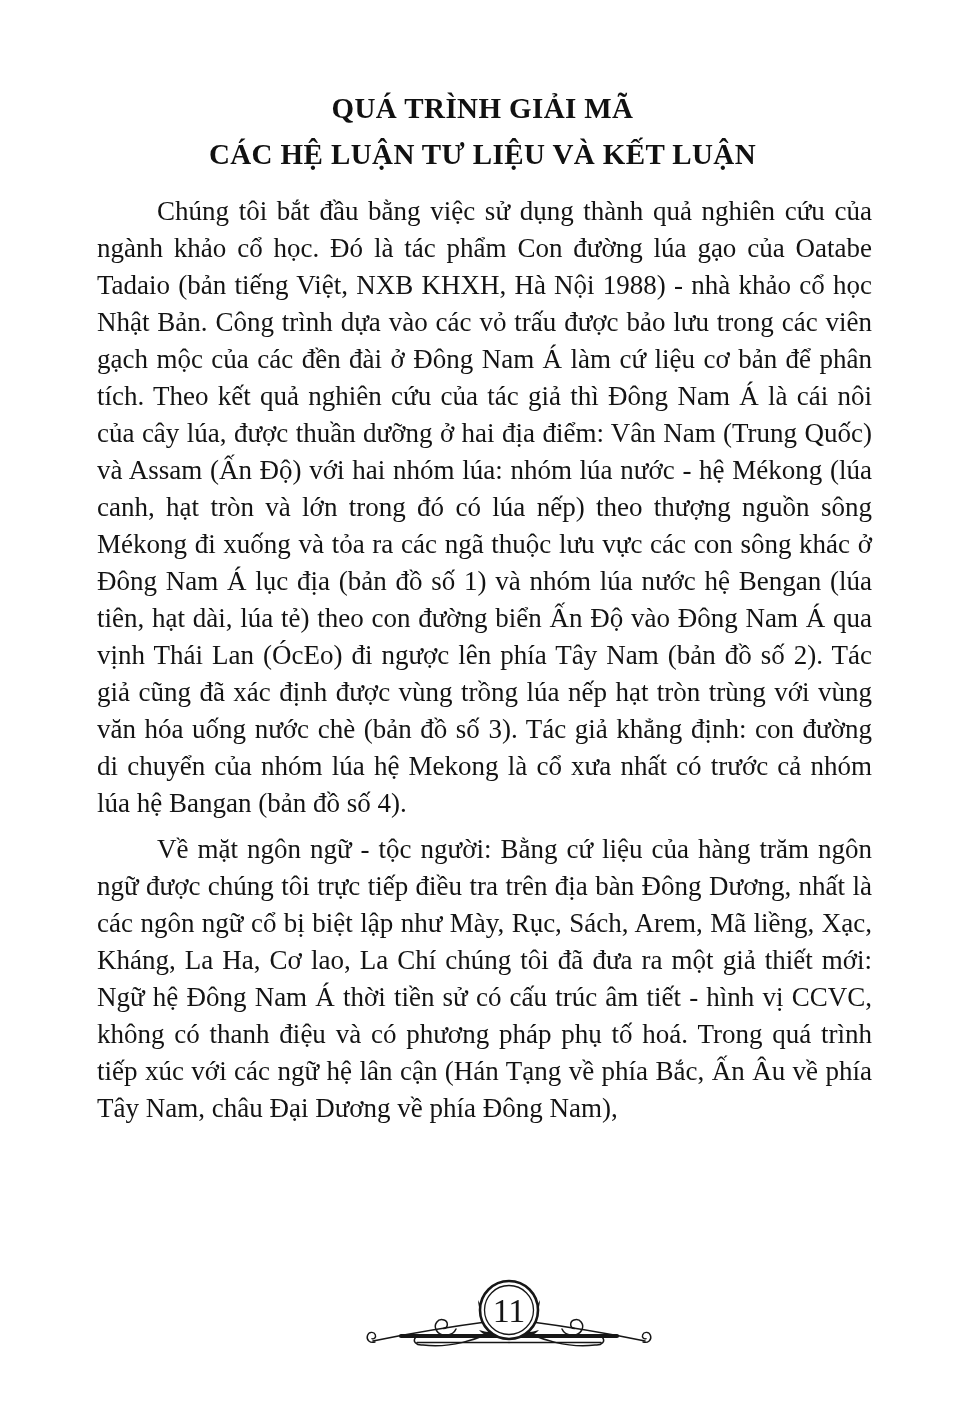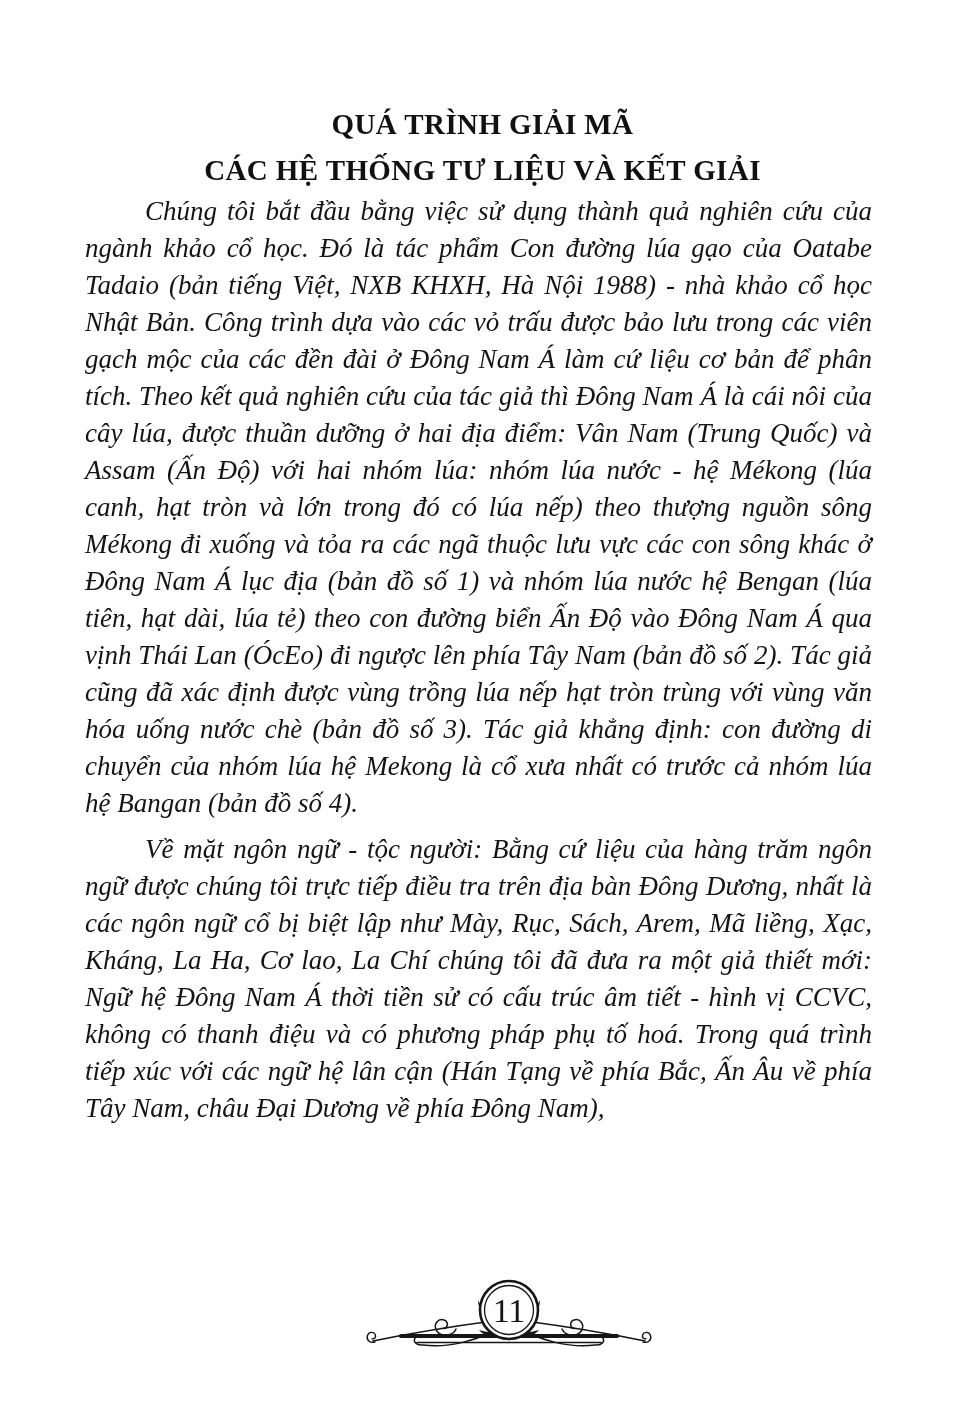--- a/index.html
+++ b/index.html
@@ -14,21 +14,21 @@
     background: #ffffff;
     color: #141414;
     font-family: "Liberation Serif", "DejaVu Serif", serif;
     overflow: hidden;
   }
   .title {
     position: absolute;
     top: 84px;
     left: 0;
     right: 0;
-    margin: 17px;
+    margin: 1px;
     text-align: center;
     font-size: 29px;
     line-height: 46px;
     font-weight: 700;
     letter-spacing: 0.4px;
     color: #111111;
   }
   .title .title-line {
     display: block;
   }
@@ -36,23 +36,22 @@
     position: absolute;
     top: 193px;
     left: 85px;
     width: 787px;
     font-size: 27px;
     line-height: 37px;
     text-align: justify;
     color: #141414;
   }
   .body-text p {
-    margin: 0 0 9px 0;
+    margin: 0 0 9px 12px;
     text-indent: 60px;
-    font-style: italic;
   }
   .footer-ornament {
     position: absolute;
     top: 1266px;
     left: 0;
     width: 100%;
     display: flex;
     justify-content: center;
     padding-left: 26px;
   }
@@ -61,21 +60,21 @@
     fill: #161616;
   }
 </style>
 </head>
 <body>
 
 <div class="page">
 
   <h1 class="title">
     <span class="title-line">QUÁ TRÌNH GIẢI MÃ</span>
-    <span class="title-line">CÁC HỆ THỐNG TƯ LIỆU VÀ KẾT GIẢI</span>
+    <span class="title-line">CÁC HỆ LUẬN TƯ LIỆU VÀ KẾT LUẬN</span>
   </h1>
 
   <div class="body-text">
     <p>Chúng tôi bắt đầu bằng việc sử dụng thành quả nghiên cứu của ngành khảo cổ học. Đó là tác phẩm Con đường lúa gạo của Oatabe Tadaio (bản tiếng Việt, NXB KHXH, Hà Nội 1988) - nhà khảo cổ học Nhật Bản. Công trình dựa vào các vỏ trấu được bảo lưu trong các viên gạch mộc của các đền đài ở Đông Nam Á làm cứ liệu cơ bản để phân tích. Theo kết quả nghiên cứu của tác giả thì Đông Nam Á là cái nôi của cây lúa, được thuần dưỡng ở hai địa điểm: Vân Nam (Trung Quốc) và Assam (Ấn Độ) với hai nhóm lúa: nhóm lúa nước - hệ Mékong (lúa canh, hạt tròn và lớn trong đó có lúa nếp) theo thượng nguồn sông Mékong đi xuống và tỏa ra các ngã thuộc lưu vực các con sông khác ở Đông Nam Á lục địa (bản đồ số 1) và nhóm lúa nước hệ Bengan (lúa tiên, hạt dài, lúa tẻ) theo con đường biển Ấn Độ vào Đông Nam Á qua vịnh Thái Lan (ÓcEo) đi ngược lên phía Tây Nam (bản đồ số 2). Tác giả cũng đã xác định được vùng trồng lúa nếp hạt tròn trùng với vùng văn hóa uống nước chè (bản đồ số 3). Tác giả khẳng định: con đường di chuyển của nhóm lúa hệ Mekong là cổ xưa nhất có trước cả nhóm lúa hệ Bangan (bản đồ số 4).</p>
     <p>Về mặt ngôn ngữ - tộc người: Bằng cứ liệu của hàng trăm ngôn ngữ được chúng tôi trực tiếp điều tra trên địa bàn Đông Dương, nhất là các ngôn ngữ cổ bị biệt lập như Mày, Rục, Sách, Arem, Mã liềng, Xạc, Kháng, La Ha, Cơ lao, La Chí chúng tôi đã đưa ra một giả thiết mới: Ngữ hệ Đông Nam Á thời tiền sử có cấu trúc âm tiết - hình vị CCVC, không có thanh điệu và có phương pháp phụ tố hoá. Trong quá trình tiếp xúc với các ngữ hệ lân cận (Hán Tạng về phía Bắc, Ấn Âu về phía Tây Nam, châu Đại Dương về phía Đông Nam),</p>
   </div>
 
   <div class="footer-ornament">
     <svg width="300" height="96" viewBox="0 0 300 96" xmlns="http://www.w3.org/2000/svg">
       <g id="flourish-left" stroke="#161616" fill="none" stroke-linecap="round">

